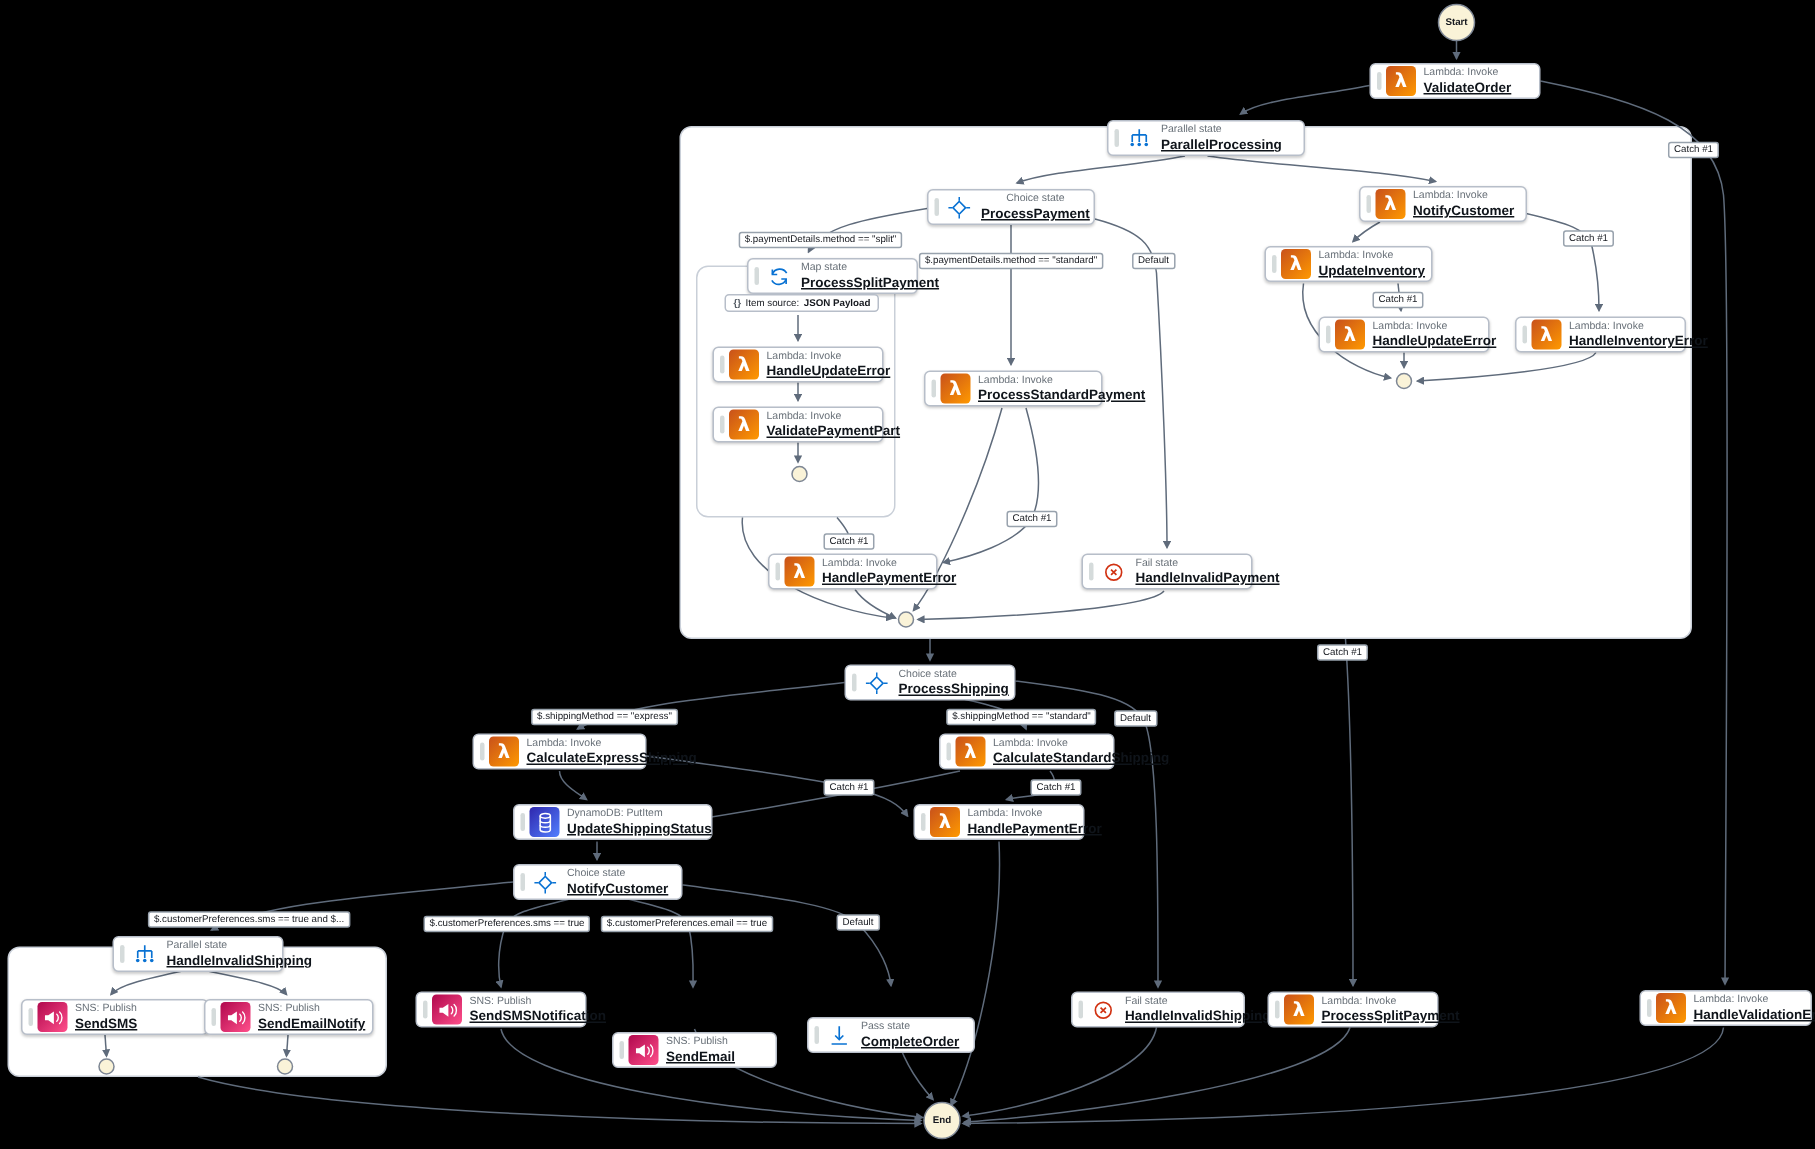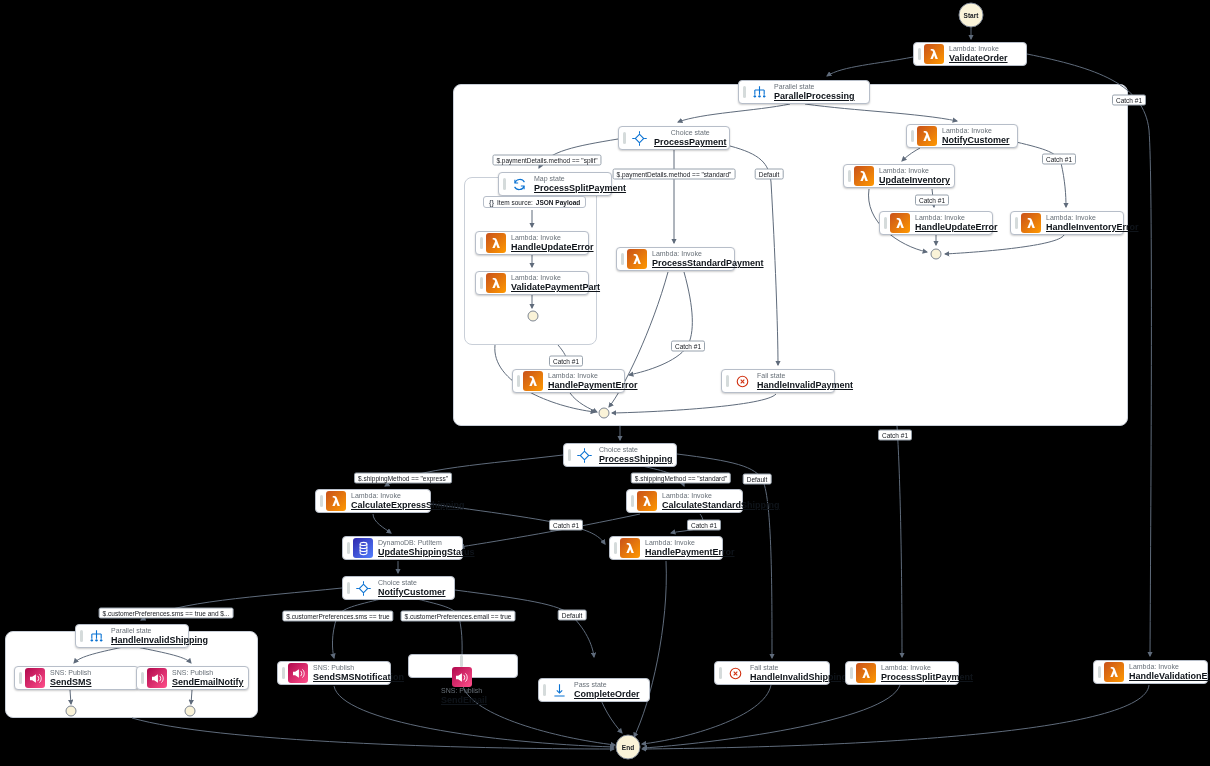--- a/index.html
+++ b/index.html
@@ -270,21 +270,21 @@
       <div class="node" style="left: 626px; top: 489px; width: 117px;">
         <span class="grip"></span>
         <span class="icon lambda">
           <span class="g-lam">λ</span>
         </span>
         <span class="txt">
           <span class="ntype">Lambda: Invoke</span>
           <span class="nname">CalculateStandardShipping</span>
         </span>
       </div>
-      <div class="node" style="left: 342px; top: 536px; width: 121px;">
+      <div class="node" style="left: 342px; top: 536px; width: 133px;">
         <span class="grip"></span>
         <span class="icon dynamodb">
           <svg viewBox="0 0 20 20">
             <path d="M6 4.6c0-1 1.8-1.8 4-1.8s4 .8 4 1.8v10.8c0 1-1.8 1.8-4 1.8s-4-.8-4-1.8z" fill="none" stroke="#fff" stroke-width="1.2"></path>
             <path d="M6 4.6c0 1 1.8 1.8 4 1.8s4-.8 4-1.8M6 8.2c0 1 1.8 1.8 4 1.8s4-.8 4-1.8M6 11.8c0 1 1.8 1.8 4 1.8s4-.8 4-1.8" fill="none" stroke="#fff" stroke-width="1.2"></path>
           </svg>
         </span>
         <span class="txt">
           <span class="ntype">DynamoDB: PutItem</span>
           <span class="nname">UpdateShippingStatus</span>
@@ -360,21 +360,21 @@
           <svg viewBox="0 0 20 20">
             <path d="M3.5 8v4h2.6l4.4 3V5L6.1 8z" fill="#fff"></path>
             <path d="M12.8 7.2c1.5 1.2 1.5 4.4 0 5.6M15 5.5c2.4 2 2.4 7 0 9" stroke="#fff" stroke-width="1.1" fill="none" stroke-linecap="round"></path>
           </svg>
         </span>
         <span class="txt">
           <span class="ntype">SNS: Publish</span>
           <span class="nname">SendSMSNotification</span>
         </span>
       </div>
-      <div class="node" style="left: 408px; top: 654px; width: 110px; flex-direction: column;">
+      <div class="node" style="left: 408px; top: 688px; width: 110px;">
         <span class="grip"></span>
         <span class="icon sns">
           <svg viewBox="0 0 20 20">
             <path d="M3.5 8v4h2.6l4.4 3V5L6.1 8z" fill="#fff"></path>
             <path d="M12.8 7.2c1.5 1.2 1.5 4.4 0 5.6M15 5.5c2.4 2 2.4 7 0 9" stroke="#fff" stroke-width="1.1" fill="none" stroke-linecap="round"></path>
           </svg>
         </span>
         <span class="txt">
           <span class="ntype">SNS: Publish</span>
           <span class="nname">SendEmail</span>

